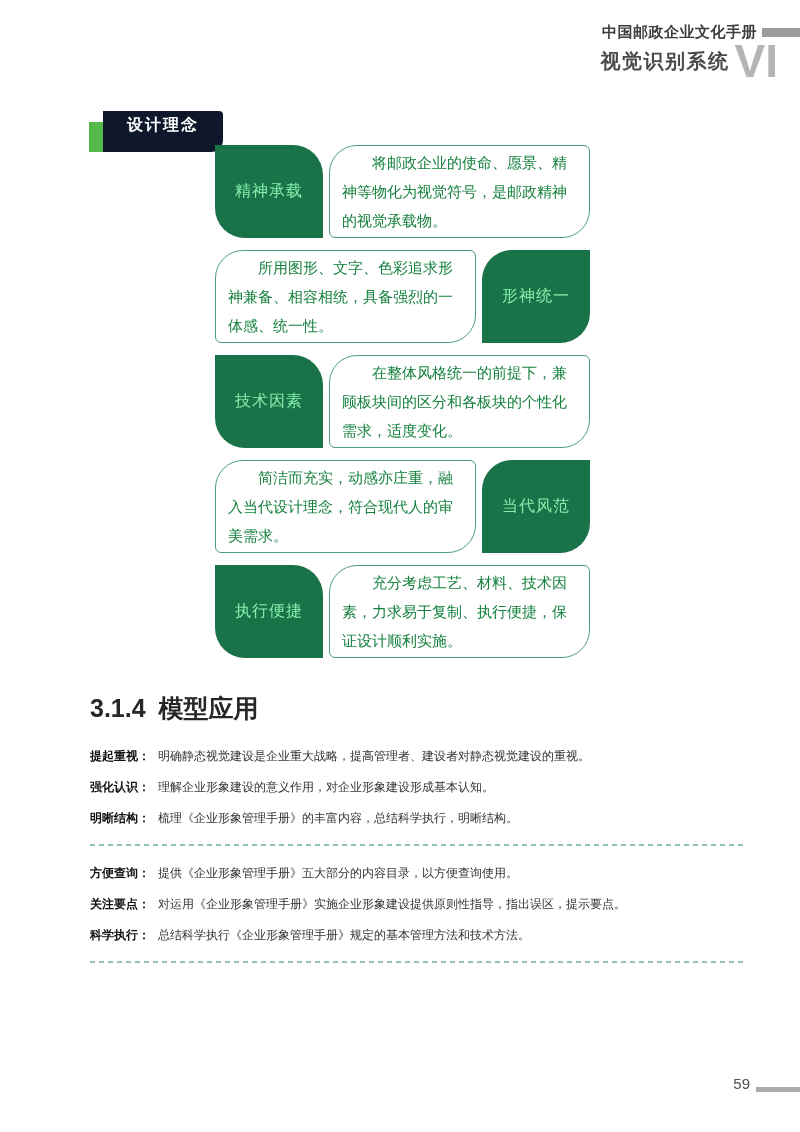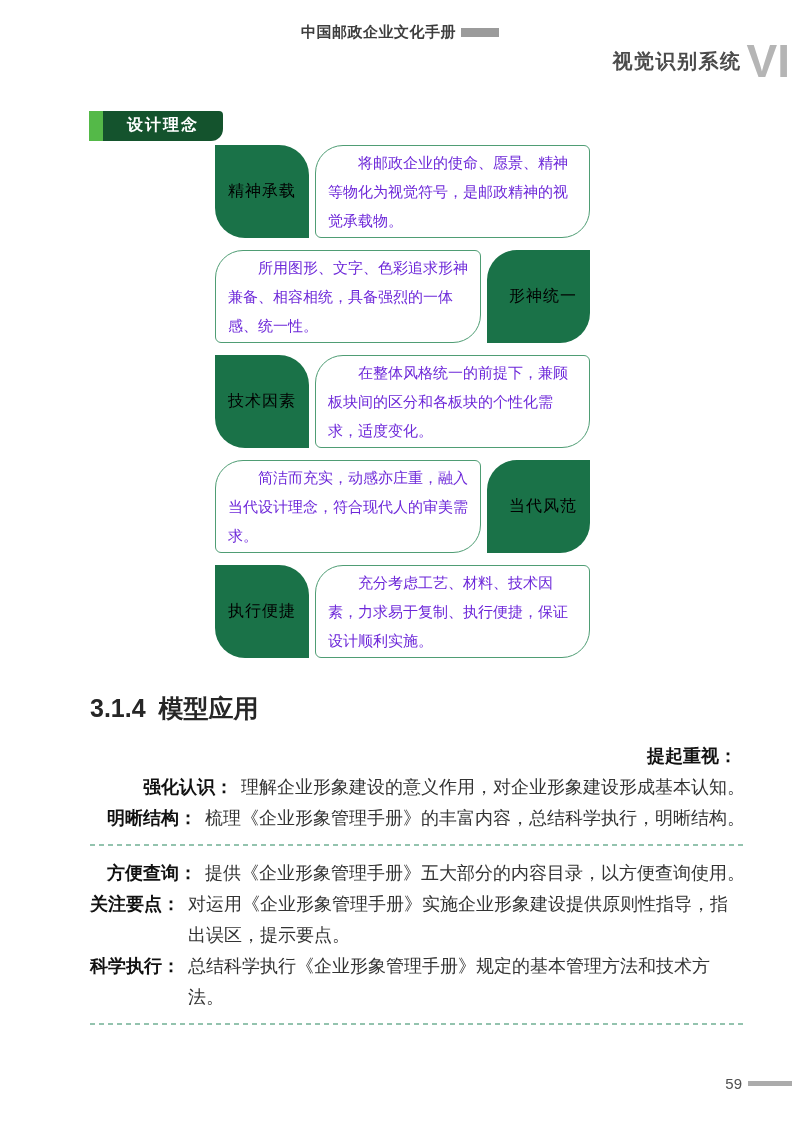--- a/index.html
+++ b/index.html
@@ -4,66 +4,66 @@
 <style>
   html,body { margin:0; padding:0; background:#e8e8e8; }
   .page {
     position:relative; width:800px; height:1132px; margin:0 auto;
     background:#ffffff; overflow:hidden;
     font-family:"Liberation Sans","DejaVu Sans",sans-serif;
   }
 
   
   .header { position:absolute; top:23px; left:0; right:0; }
-  .header-line1 { display:flex; justify-content:center; align-items:center; }
+  .header-line1 { display:flex; justify-content:flex-end; align-items:center; }
   .manual-title { font-size:15px; font-weight:700; color:#3d3d3d; letter-spacing:0.5px; }
   .header-bar { width:38px; height:9px; background:#9b9b9b; margin-left:5px; }
-  .header-line2 { display:flex; justify-content:flex-end; align-items:flex-start; margin-top:3px; padding-right:10px; }
+  .header-line2 { display:flex; justify-content:flex-end; align-items:flex-start; margin-top:3px; padding-right:22px; }
   .section-title { font-size:20px; font-weight:700; color:#4b4b4b; letter-spacing:1.5px; margin-top:3px; }
   .vi-mark { font-size:46px; font-weight:700; color:#b5b5b5; line-height:0.72; margin-left:5px; }
 
   
   .design-label { position:absolute; top:111px; left:89px; display:flex; align-items:flex-end; }
   .accent-bar { width:14px; height:30px; background:#54b948; }
   .label-pill {
-    height:30px; line-height:27px; background:#14532d; color:#fff;
+    height:41px; line-height:27px; background:#0f172a; color:#fff;
     font-size:16px; font-weight:700; letter-spacing:2px;
     padding:0 24px; border-radius:0 4px 12px 0;
   }
 
   
   .concepts { position:absolute; top:145px; left:215px; width:375px; }
   .concept-row { display:flex; height:93px; margin-bottom:12px; column-gap:6px; }
   .concept-title-box {
-    width:94px; flex:none; background:#1a7248; color:#000000;
+    width:108px; flex:none; background:#1a7248; color:#86efac;
     display:flex; align-items:center; justify-content:center;
     font-size:16px; letter-spacing:1px;
   }
   .green-left  { border-radius:0 30px 0 30px; }
-  .green-right { border-radius:30px 0 30px 0;padding-left:9px; }
+  .green-right { border-radius:30px 0 30px 0; }
   .concept-desc-box {
     flex:1; border:1px solid #4f9d74; border-radius:28px 6px 28px 6px;
     display:flex; align-items:center; padding:4px 12px; background:#fff;
   }
-  .concept-desc-box p { margin:0; text-indent:2em; font-size:15px; line-height:29px; color:#6d28d9; }
+  .concept-desc-box p { margin:0; text-indent:2em; font-size:15px; line-height:29px; color:#15803d; }
 
   
   .main { position:absolute; left:90px; top:692px; width:655px; }
   .section-heading { margin:0 0 16px 0; font-size:25px; font-weight:600; color:#262626; }
   .heading-text { margin-left:13px; }
-  .app-item { display:flex; line-height:31px; font-size:18px;justify-content:flex-end; }
+  .app-item { display:flex; line-height:31px; font-size:12px; }
   .app-label { font-weight:700; color:#111; flex:none; margin-right:8px; }
   .app-text { color:#333; }
   .dashed-divider {
     height:2px; margin:10px 0 12px 0; border:none;
     background:repeating-linear-gradient(90deg,#93c3ae 0 5px,transparent 5px 9px);
   }
 
   
-  .footer { position:absolute; top:1075px; right:8px; display:flex; align-items:center; }
+  .footer { position:absolute; top:1075px; right:0; display:flex; align-items:flex-end; }
   .page-number { font-size:15px; color:#4f4f4f; margin-right:6px; }
   .footer-bar { width:44px; height:5px; background:#ababab; }
 </style>
 </head>
 <body>
 
 <div class="page">
 
   <div class="header">
     <div class="header-line1">
@@ -119,20 +119,21 @@
     </div>
 
   </div>
 
   <div class="main">
     <h2 class="section-heading"><span class="heading-num">3.1.4</span><span class="heading-text">模型应用</span></h2>
 
     <div class="app-group">
       <div class="app-item">
         <span class="app-label">提起重视：</span>
+        <span class="app-text">明确静态视觉建设是企业重大战略，提高管理者、建设者对静态视觉建设的重视。</span>
       </div>
       <div class="app-item">
         <span class="app-label">强化认识：</span>
         <span class="app-text">理解企业形象建设的意义作用，对企业形象建设形成基本认知。</span>
       </div>
       <div class="app-item">
         <span class="app-label">明晰结构：</span>
         <span class="app-text">梳理《企业形象管理手册》的丰富内容，总结科学执行，明晰结构。</span>
       </div>
     </div>

